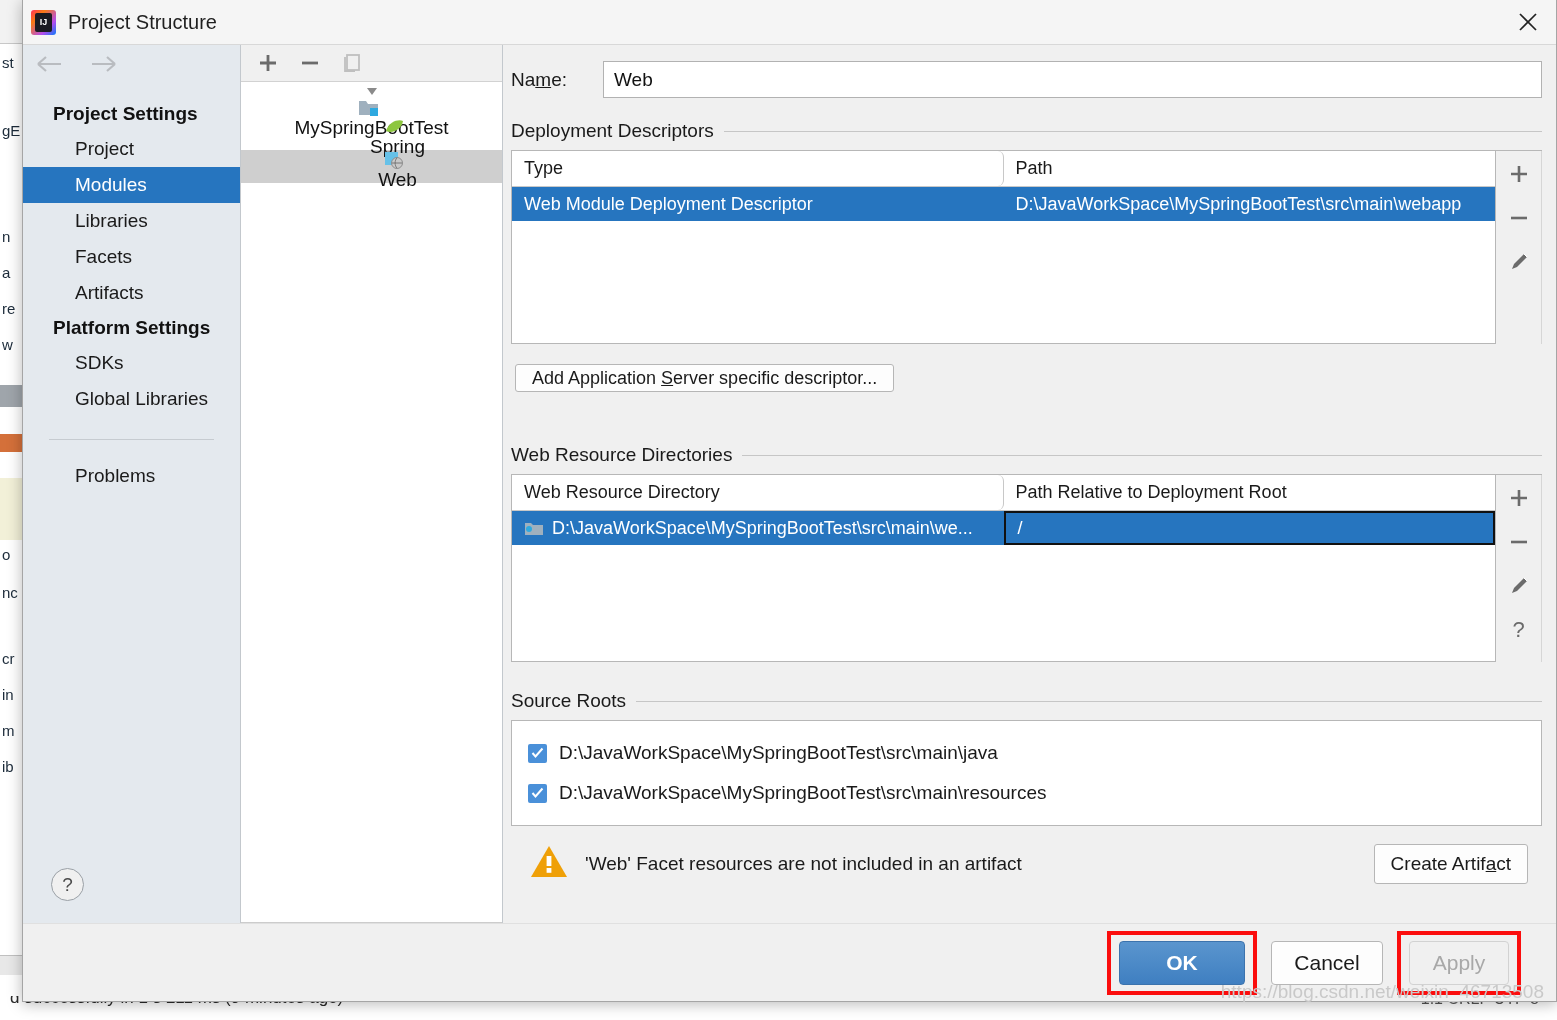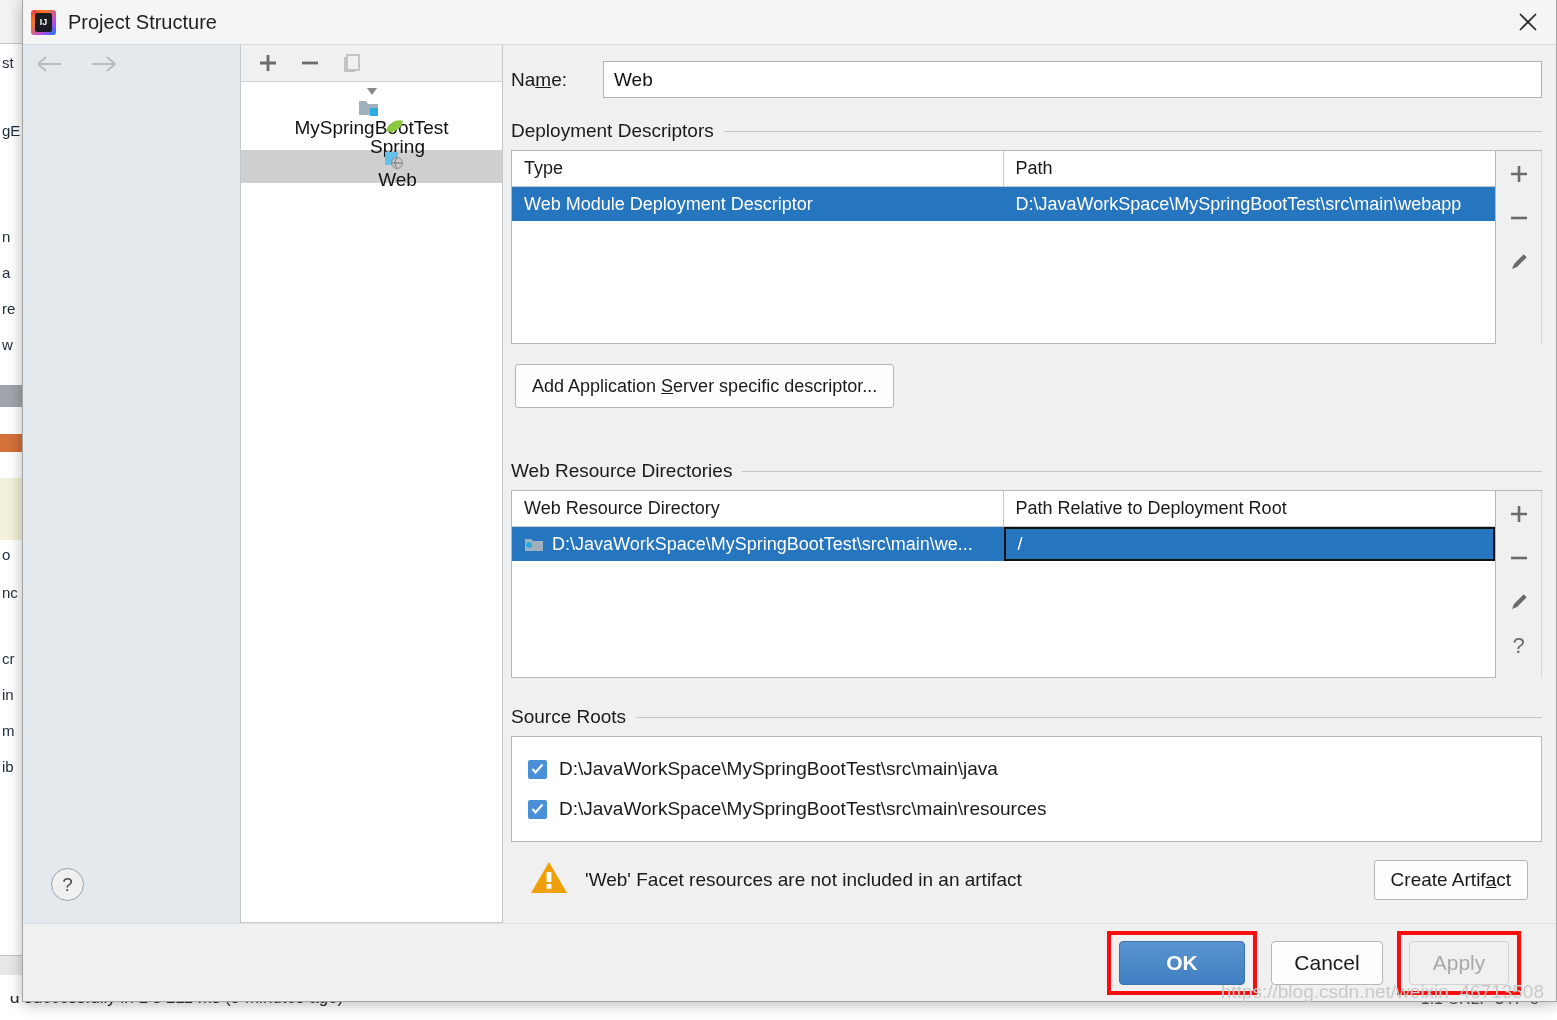--- a/index.html
+++ b/index.html
@@ -173,21 +173,21 @@
   .tbl-wrap { display: flex; border-top: 1px solid #b7b7b7; }
   .tbl {
     flex: 1; min-width: 0; background: #ffffff;
     border-left: 1px solid #b7b7b7;
     border-right: 1px solid #b7b7b7;
     border-bottom: 1px solid #b7b7b7;
   }
   .tbl-head { display: flex; height: 36px; border-bottom: 1px solid #c8c8c8; background: #ffffff; }
   .th {
     font-size: 18px; color: #1a1a1a; display: flex; align-items: center;
-    padding-left: 12px; font-family: "Liberation Sans", sans-serif;
+    padding-left: 12px; font-family: "Liberation Sans", sans-serif; border-radius: 6px;
   }
   .th.col1 { width: 50%; border-right: 1px solid #c8c8c8; }
   .th.col2 { flex: 1; }
   .tbl-row { display: flex; height: 34px; align-items: stretch; }
   .tbl-row.selected { background: #2675bf; color: #ffffff; }
   .td {
     font-size: 18px; display: flex; align-items: center;
     padding-left: 12px; white-space: nowrap; overflow: hidden;
     font-family: Liberation Sans, sans-serif;
   }
@@ -204,21 +204,21 @@
     border-right: 1px solid #d6d6d6;
   }
   .side-btn {
     width: 36px; height: 34px; display: flex; align-items: center; justify-content: center;
     cursor: pointer; color: #6b6b6b; font-size: 22px;
     font-family: "Liberation Sans", sans-serif;
   }
 
   
   .ij-btn {
-    height: 44px; background: #fdfdfd; border: 1px solid #b6b6b6;
+    height: 28px; background: #fdfdfd; border: 1px solid #b6b6b6;
     border-radius: 3px; font-size: 18px; color: #1a1a1a;
     padding: 0 16px; cursor: pointer;
     font-family: "Liberation Sans", sans-serif;
   }
   .ij-btn u { text-decoration: underline; }
 
   
   .srcroots-box {
     background: #ffffff; border: 1px solid #b7b7b7;
     padding: 12px 0 12px 0;
@@ -327,20 +327,36 @@
               <path d="M3 9 H26 M3 9 L11 2 M3 9 L11 16" stroke="#b9bcc0" stroke-width="2.2" fill="none"></path>
             </svg>
         </span>
         <span class="nav-arrow">
           <svg width="30" height="18" viewBox="0 0 30 18">
               <path d="M3 9 H26 M26 9 L18 2 M26 9 L18 16" stroke="#b9bcc0" stroke-width="2.2" fill="none"></path>
             </svg>
         </span>
       </div>
 
+      <div id="nav-list">
+        <div class="nav-group">Project Settings</div>
+        <div class="nav-item">Project</div>
+        <div class="nav-item selected">Modules</div>
+        <div class="nav-item">Libraries</div>
+        <div class="nav-item">Facets</div>
+        <div class="nav-item">Artifacts</div>
+
+        <div class="nav-group">Platform Settings</div>
+        <div class="nav-item">SDKs</div>
+        <div class="nav-item">Global Libraries</div>
+
+        <div id="nav-sep"></div>
+
+        <div class="nav-item">Problems</div>
+      </div>
 
       <div id="help-area">
         <div id="helpbtn-wrap">
           <div id="help-circle">?</div>
         </div>
       </div>
     </div>
 
     <div id="treecol">
       <div id="tree-toolbar">

